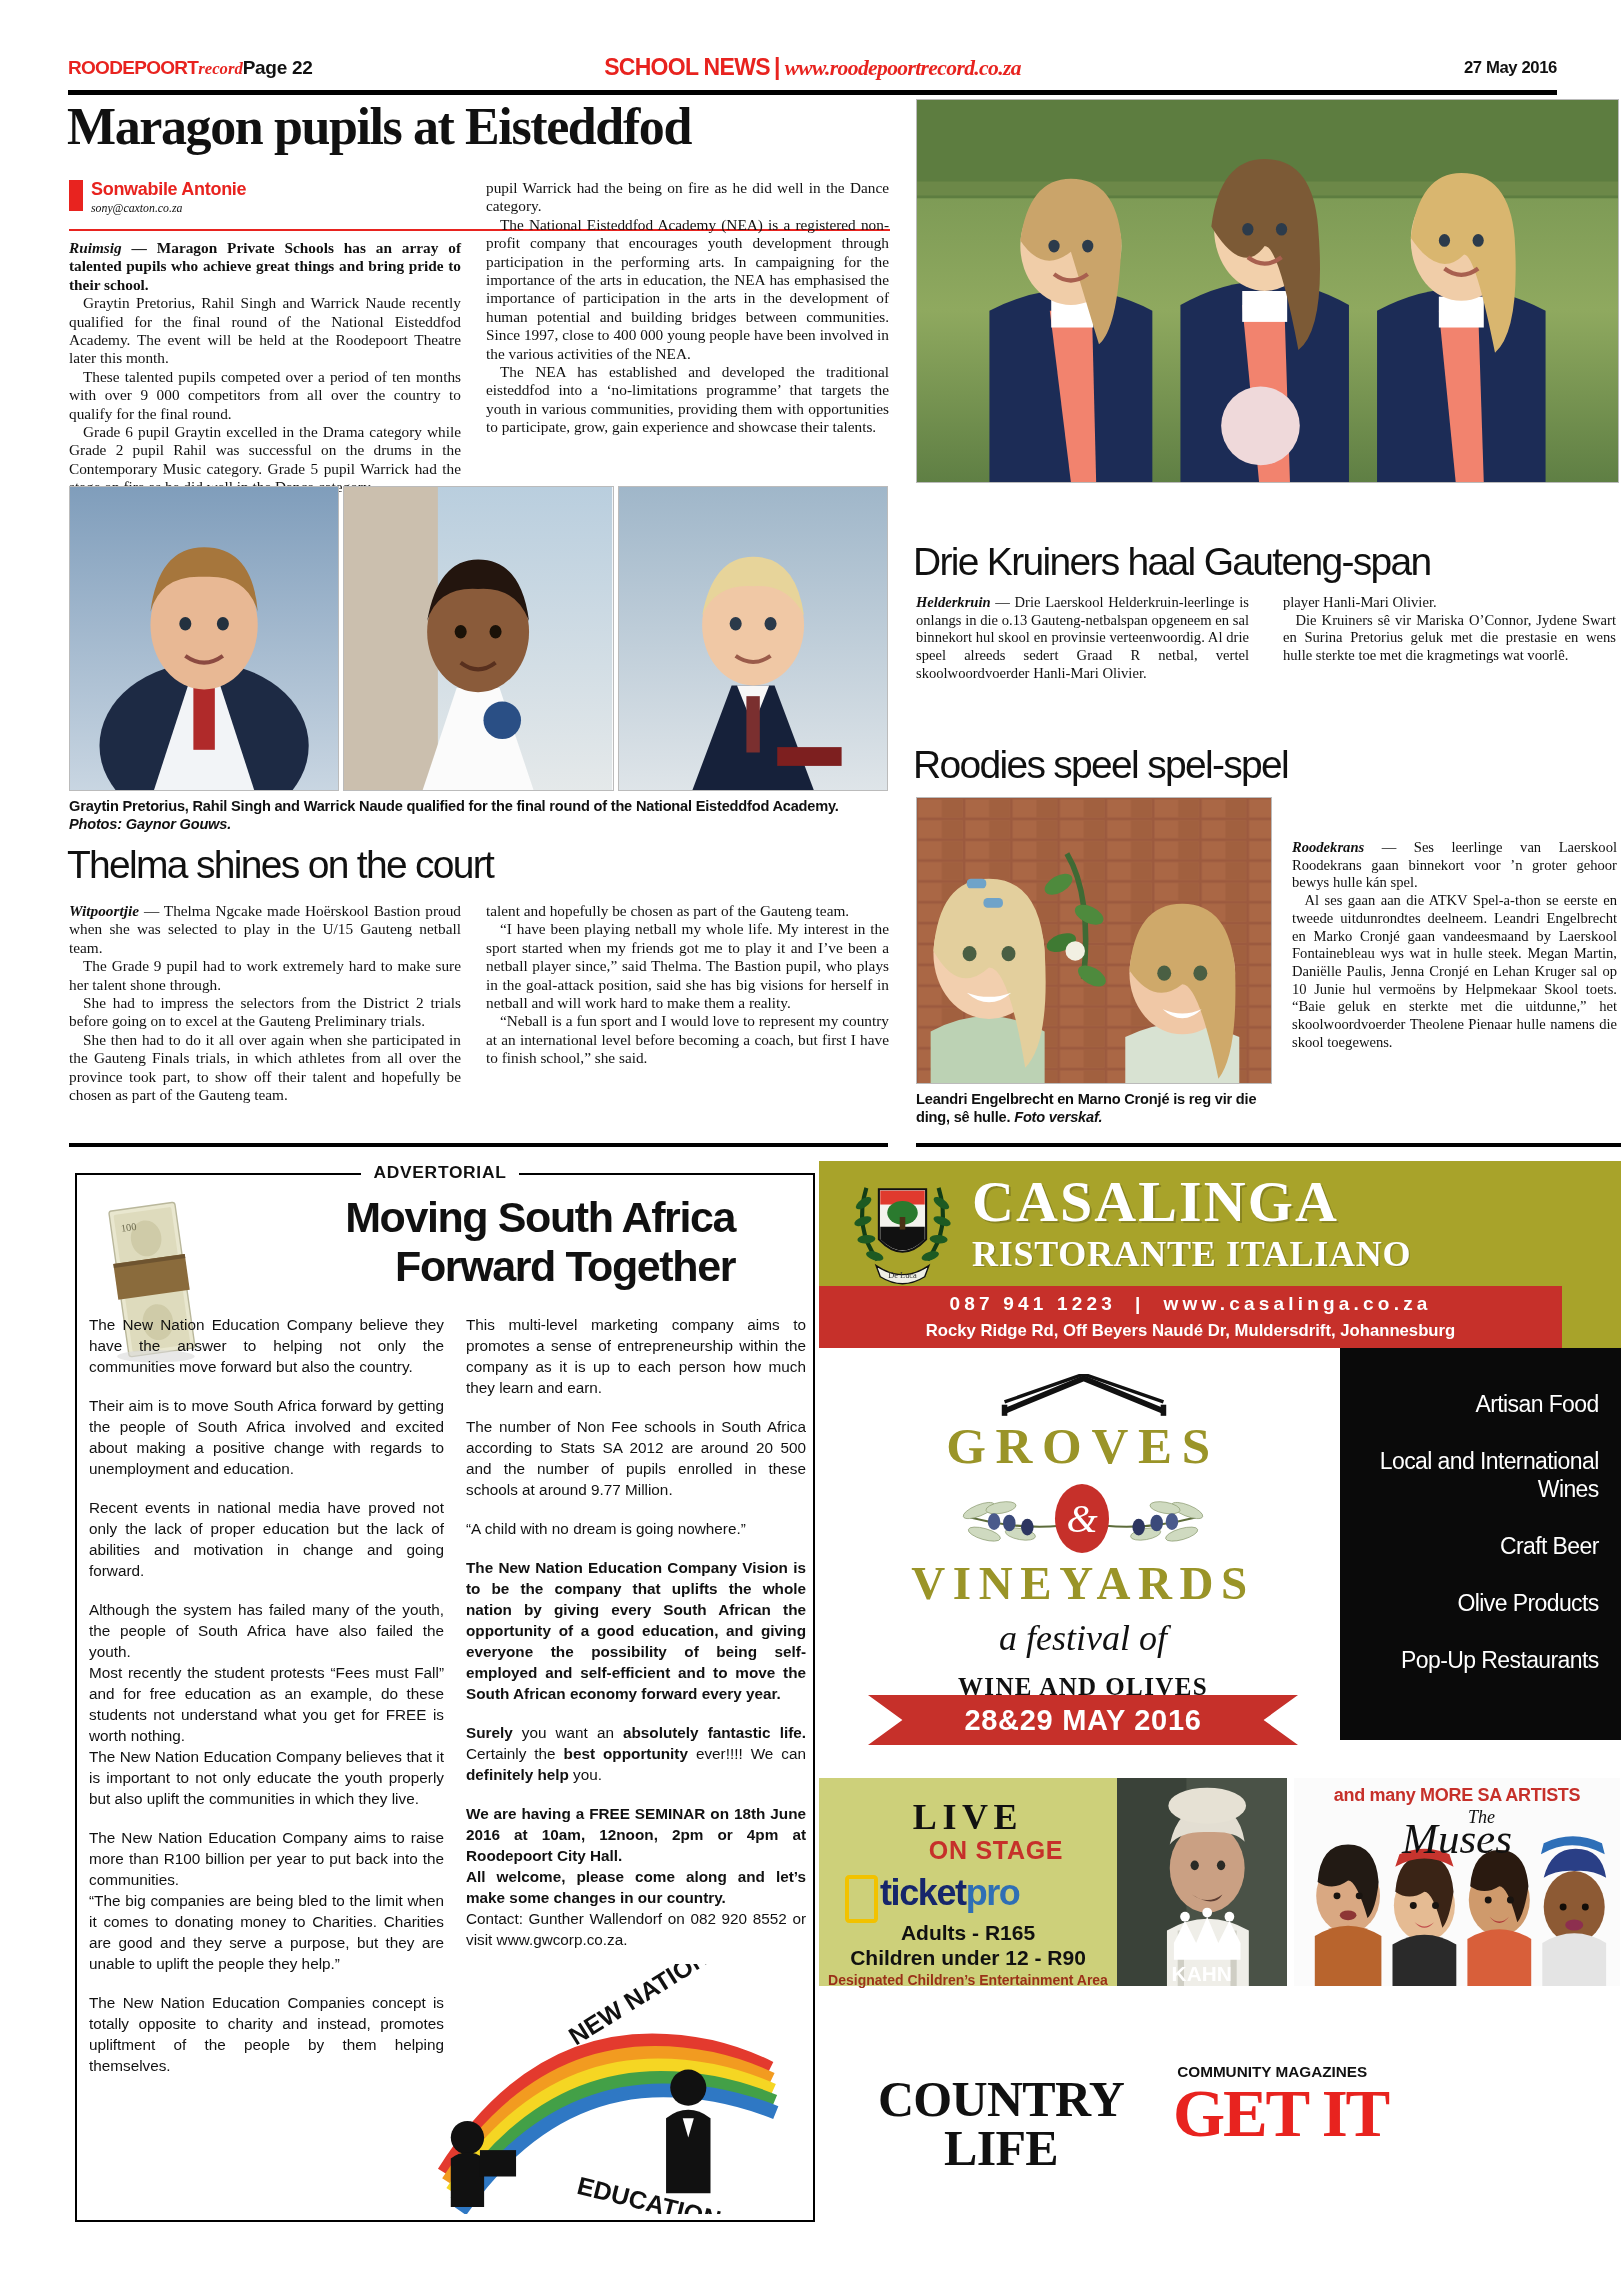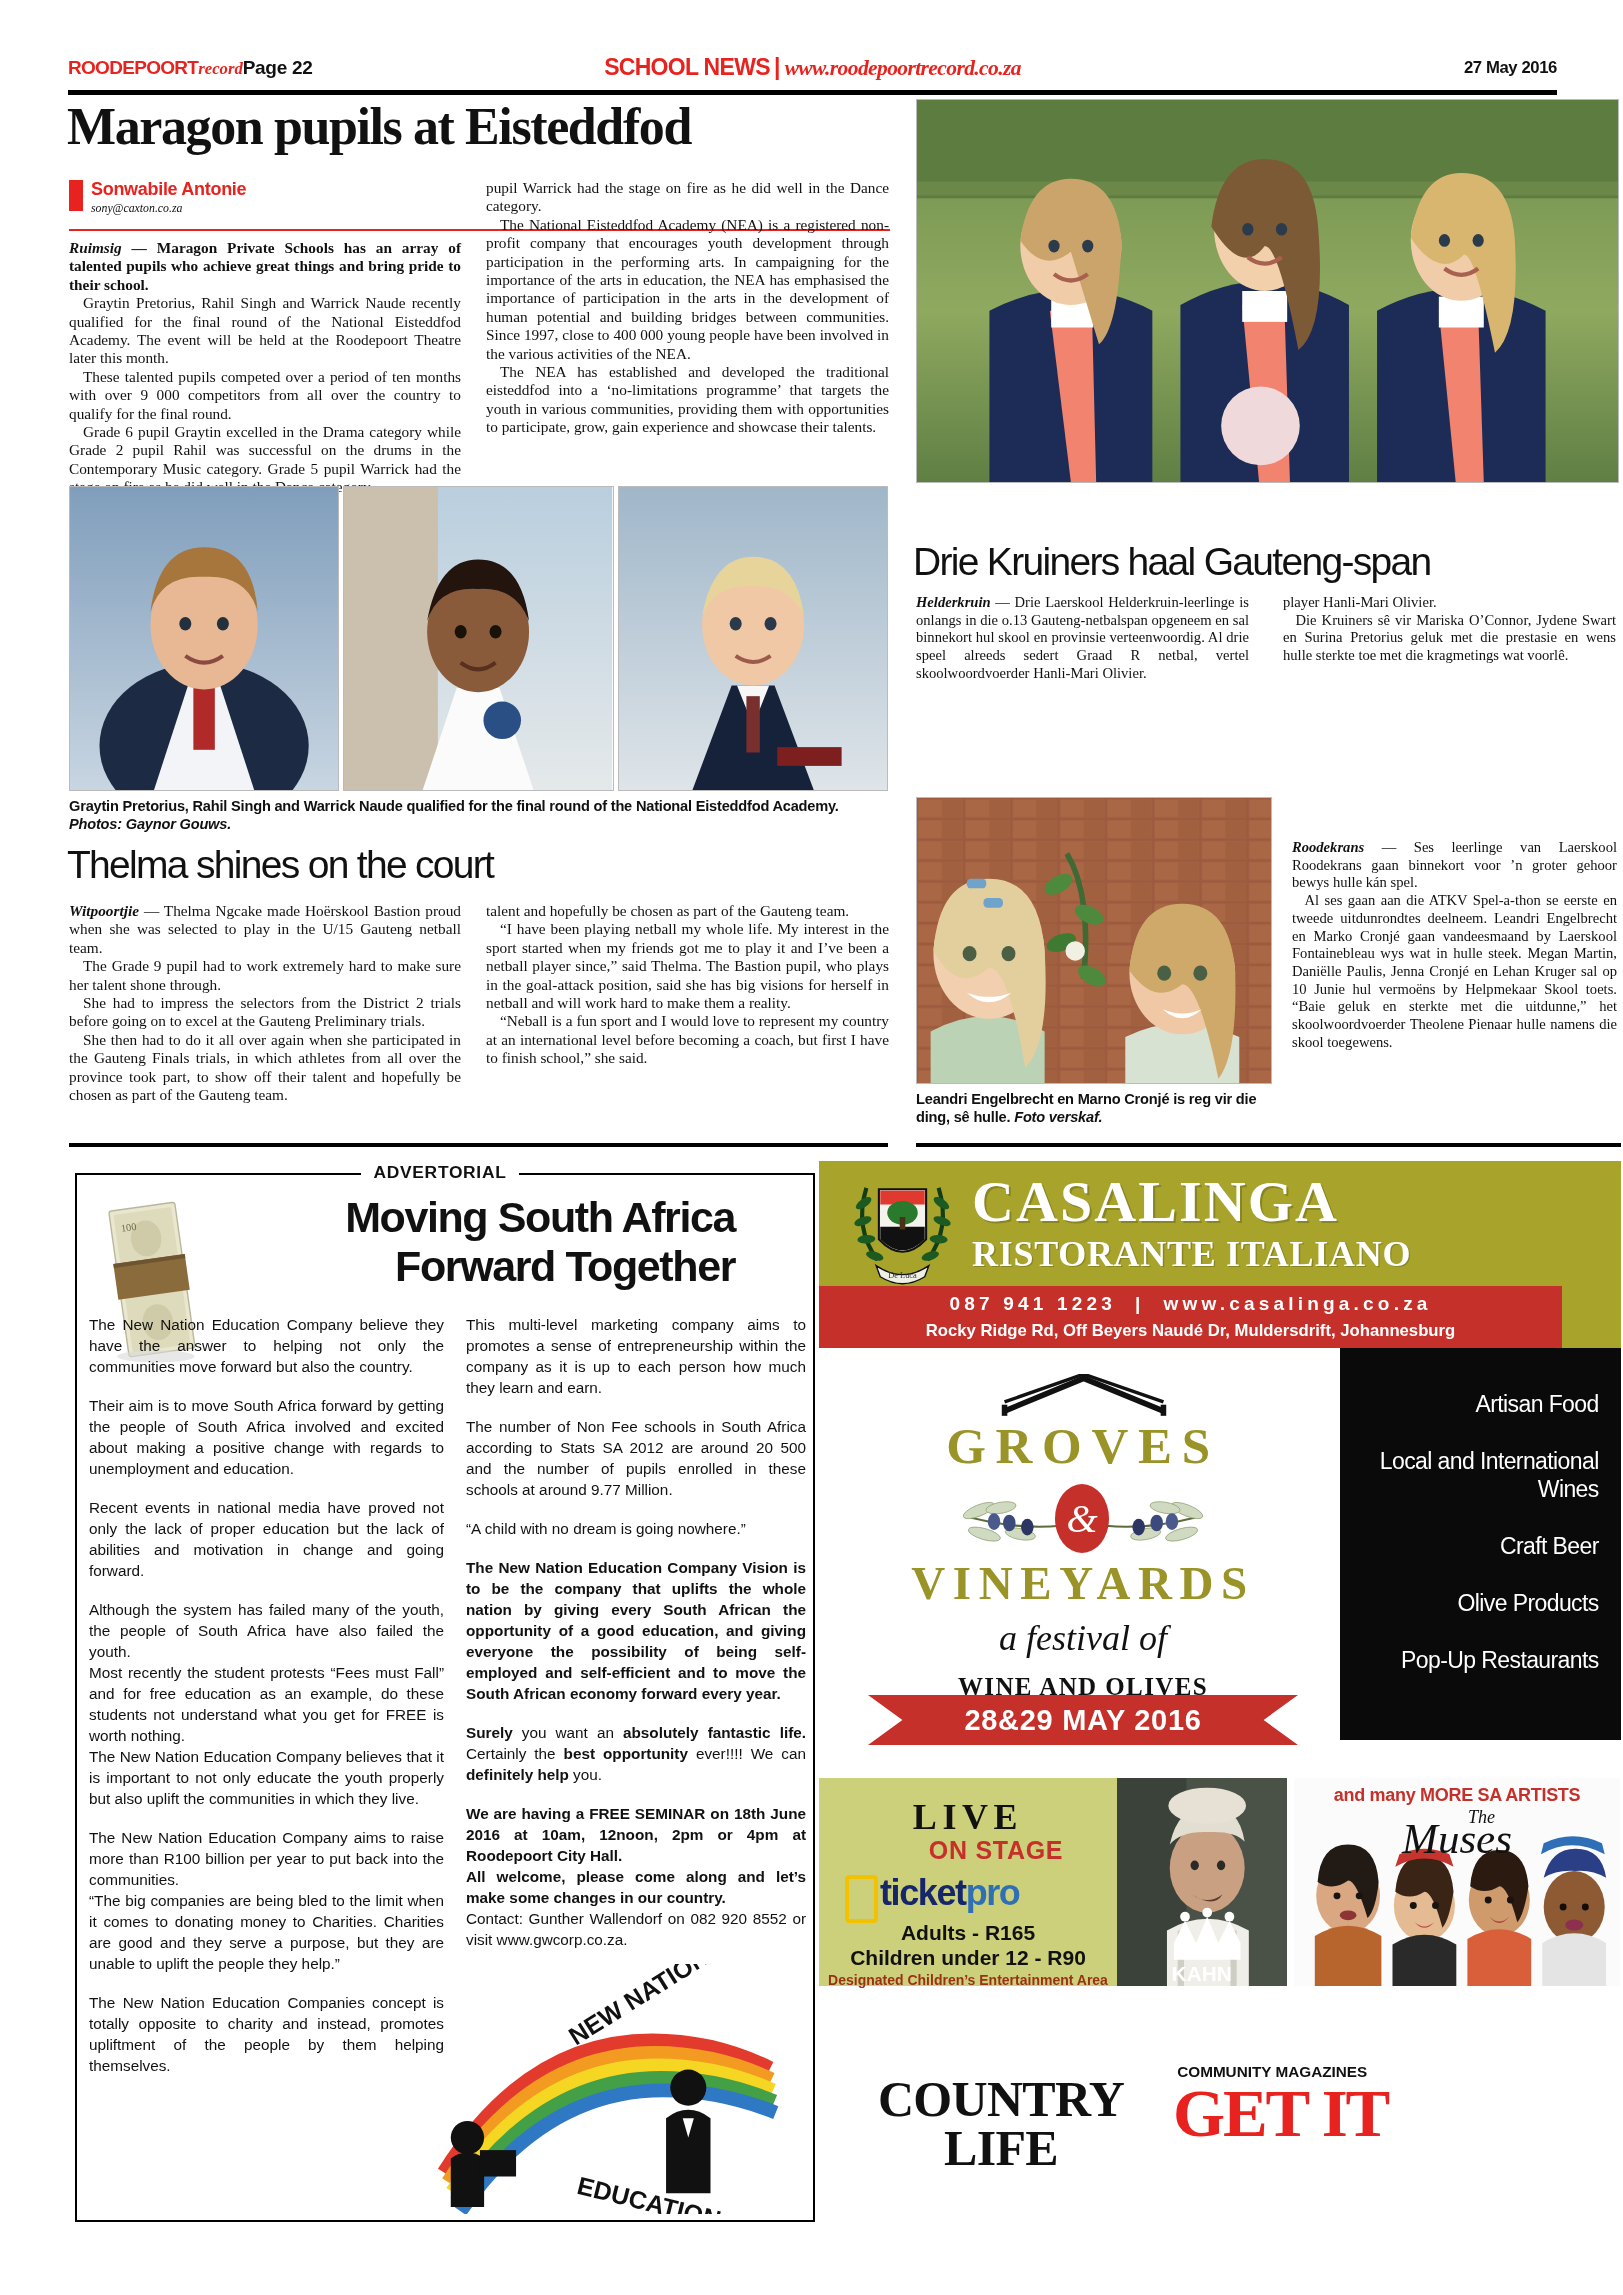--- a/index.html
+++ b/index.html
@@ -155,21 +155,21 @@
   <div class="byline-rule"></div>
 
   <div class="a1c1 serif">
     <p class="noind"><span class="dateline">Ruimsig</span><span class="lead"> — </span><span class="lead">Maragon Private Schools has an array of talented pupils who achieve great things and bring pride to their school.</span></p>
     <p>Graytin Pretorius, Rahil Singh and Warrick Naude recently qualified for the final round of the National Eisteddfod Academy. The event will be held at the Roodepoort Theatre later this month.</p>
     <p>These talented pupils competed over a period of ten months with over 9 000 competitors from all over the country to qualify for the final round.</p>
     <p>Grade 6 pupil Graytin excelled in the Drama category while Grade 2 pupil Rahil was successful on the drums in the Contemporary Music category. Grade 5 pupil Warrick had the stage on fire as he did well in the Dance category.</p>
   </div>
 
   <div class="a1c2 serif">
-    <p class="noind">pupil Warrick had the stage on fire as he did well in the Dance category.</p>
+    <p class="noind">pupil Warrick had the being on fire as he did well in the Dance category.</p>
     <p>The National Eisteddfod Academy (NEA) is a registered non-profit company that encourages youth development through participation in the performing arts. In campaigning for the importance of the arts in education, the NEA has emphasised the importance of participation in the arts in the development of human potential and building bridges between communities. Since 1997, close to 400 000 young people have been involved in the various activities of the NEA.</p>
     <p>The NEA has established and developed the traditional eisteddfod into a ‘no-limitations programme’ that targets the youth in various communities, providing them with opportunities to participate, grow, gain experience and showcase their talents.</p>
   </div>
 
   <div class="photostrip">
     <div class="pf">
       <svg width="100%" height="100%" viewBox="0 0 200 230" preserveAspectRatio="xMidYMid slice">
         <defs>
             <linearGradient id="bgA" x1="0" y1="0" x2="0" y2="1">
               <stop offset="0" stop-color="#7f9dbb"></stop>
@@ -291,20 +291,21 @@
 
   <div class="headline3">Drie Kruiners haal Gauteng-span</div>
   <div class="a3c1 serif-s">
     <p class="noind"><span class="dateline">Helderkruin</span><span> — </span><span>Drie Laerskool Helderkruin-leerlinge is onlangs in die o.13 Gauteng-netbalspan opgeneem en sal binnekort hul skool en provinsie verteenwoordig. Al drie speel alreeds sedert Graad R netbal, vertel skoolwoordvoerder Hanli-Mari Olivier.</span></p>
   </div>
   <div class="a3c2 serif-s">
     <p class="noind">player Hanli-Mari Olivier.</p>
     <p>Die Kruiners sê vir Mariska O’Connor, Jydene Swart en Surina Pretorius geluk met die prestasie en wens hulle sterkte toe met die kragmetings wat voorlê.</p>
   </div>
 
+  <div class="headline4">Roodies speel spel-spel</div>
   <div class="photoRoodie">
     <svg width="100%" height="100%" viewBox="0 0 255 205" preserveAspectRatio="xMidYMid slice">
       <defs>
         <pattern id="brick" width="34" height="15" patternUnits="userSpaceOnUse">
           <rect width="34" height="15" fill="#9c5a3f"></rect>
           <rect width="32" height="13" x="1" y="1" fill="#aa6745"></rect>
           <rect width="15" height="13" x="18" y="1" fill="#a1603f"></rect>
         </pattern>
       </defs>
       <rect width="255" height="205" fill="url(#brick)"></rect>

